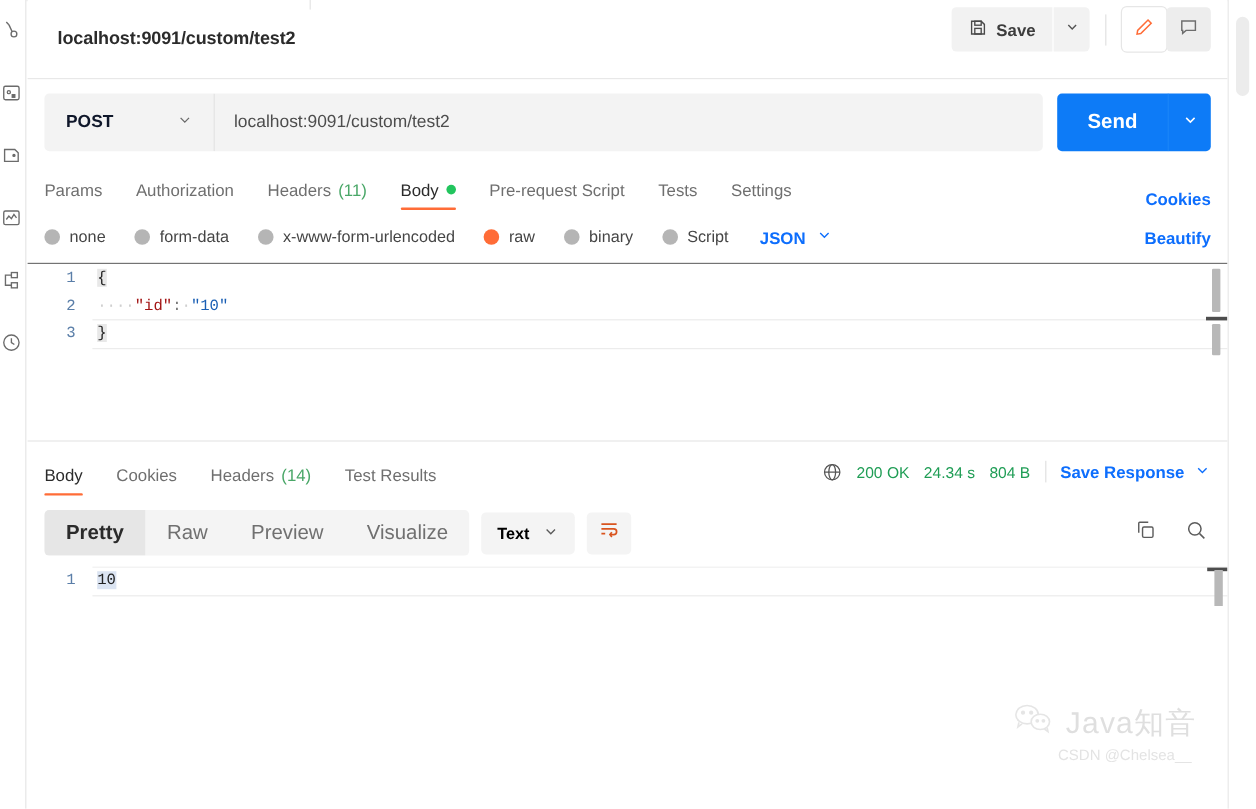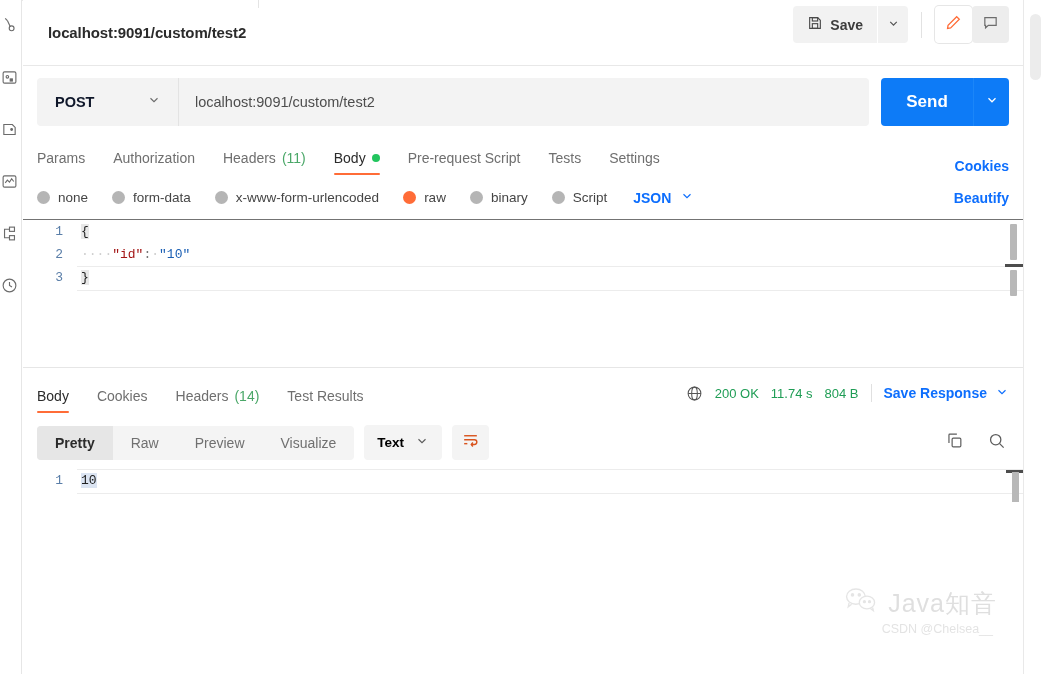--- a/index.html
+++ b/index.html
@@ -245,21 +245,21 @@
 
   .resp-toolbar {
     display: flex; align-items: center;
     padding: 9px 14px 9px 14px;
     gap: 10px;
   }
   .seg {
     display: flex; background: #f4f4f4; border-radius: 4px; overflow: hidden;
   }
   .seg-item {
-    padding: 9px 18px; font-size: 14px; color: #707070; cursor: pointer;
+    padding: 9px 18px; font-size: 17px; color: #707070; cursor: pointer;
     white-space: nowrap;
   }
   .seg-item.active { background: #e6e6e6; color: #2b2b2b; font-weight: bold; }
   .text-select {
     display: flex; align-items: center; gap: 11px;
     background: #f4f4f4; border-radius: 4px;
     padding: 9px 13px; font-size: 13.5px; color: #000000;
     font-weight: bold; cursor: pointer;
   }
   .wrap-btn {
@@ -534,21 +534,21 @@
 
       <div class="resp-meta">
         <span class="globe-icon">
           <svg width="17" height="17" viewBox="0 0 24 24" fill="none" stroke="currentColor" stroke-width="1.5">
             <circle cx="12" cy="12" r="9"></circle>
               <ellipse cx="12" cy="12" rx="4" ry="9"></ellipse>
               <path d="M3 12h18"></path>
           </svg>
         </span>
         <span class="meta-val">200 OK</span>
-        <span class="meta-val">11.74 s</span>
+        <span class="meta-val">24.34 s</span>
         <span class="meta-val">804 B</span>
         <span class="meta-sep"></span>
         <span class="save-resp">
           <span>Save Response</span>
           <span>
             <svg width="14" height="14" viewBox="0 0 24 24" fill="none" stroke="#0d6efd" stroke-width="2">
                 <path d="M6 9l6 6 6-6"></path>
               </svg>
           </span>
         </span>

